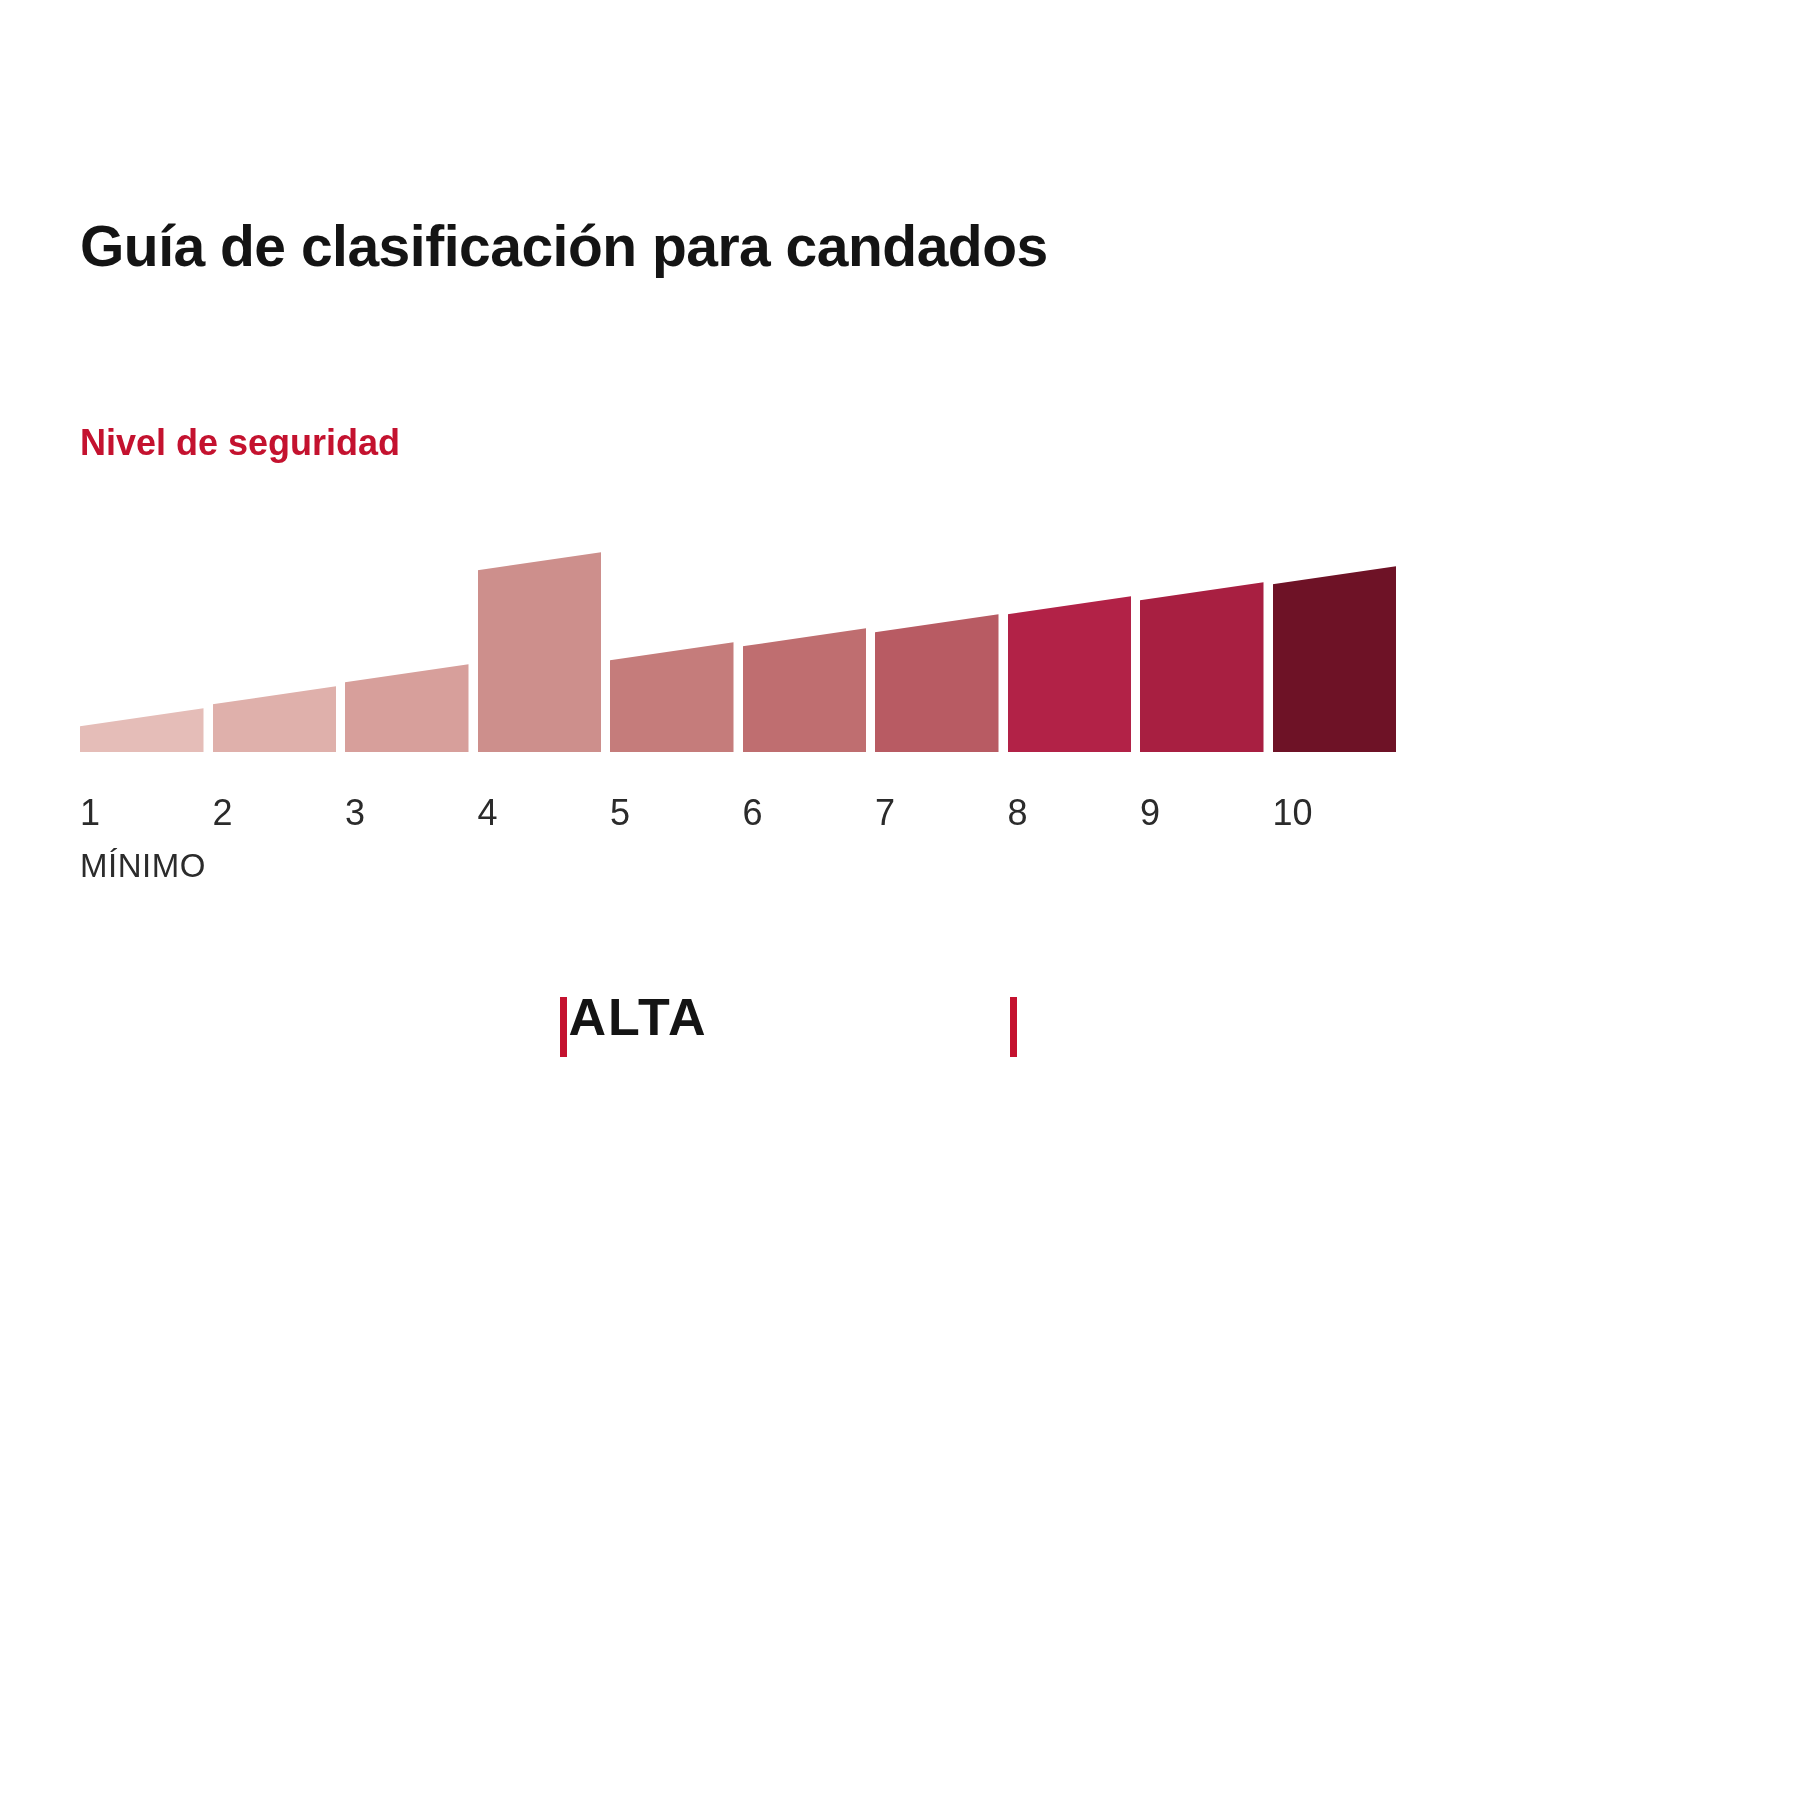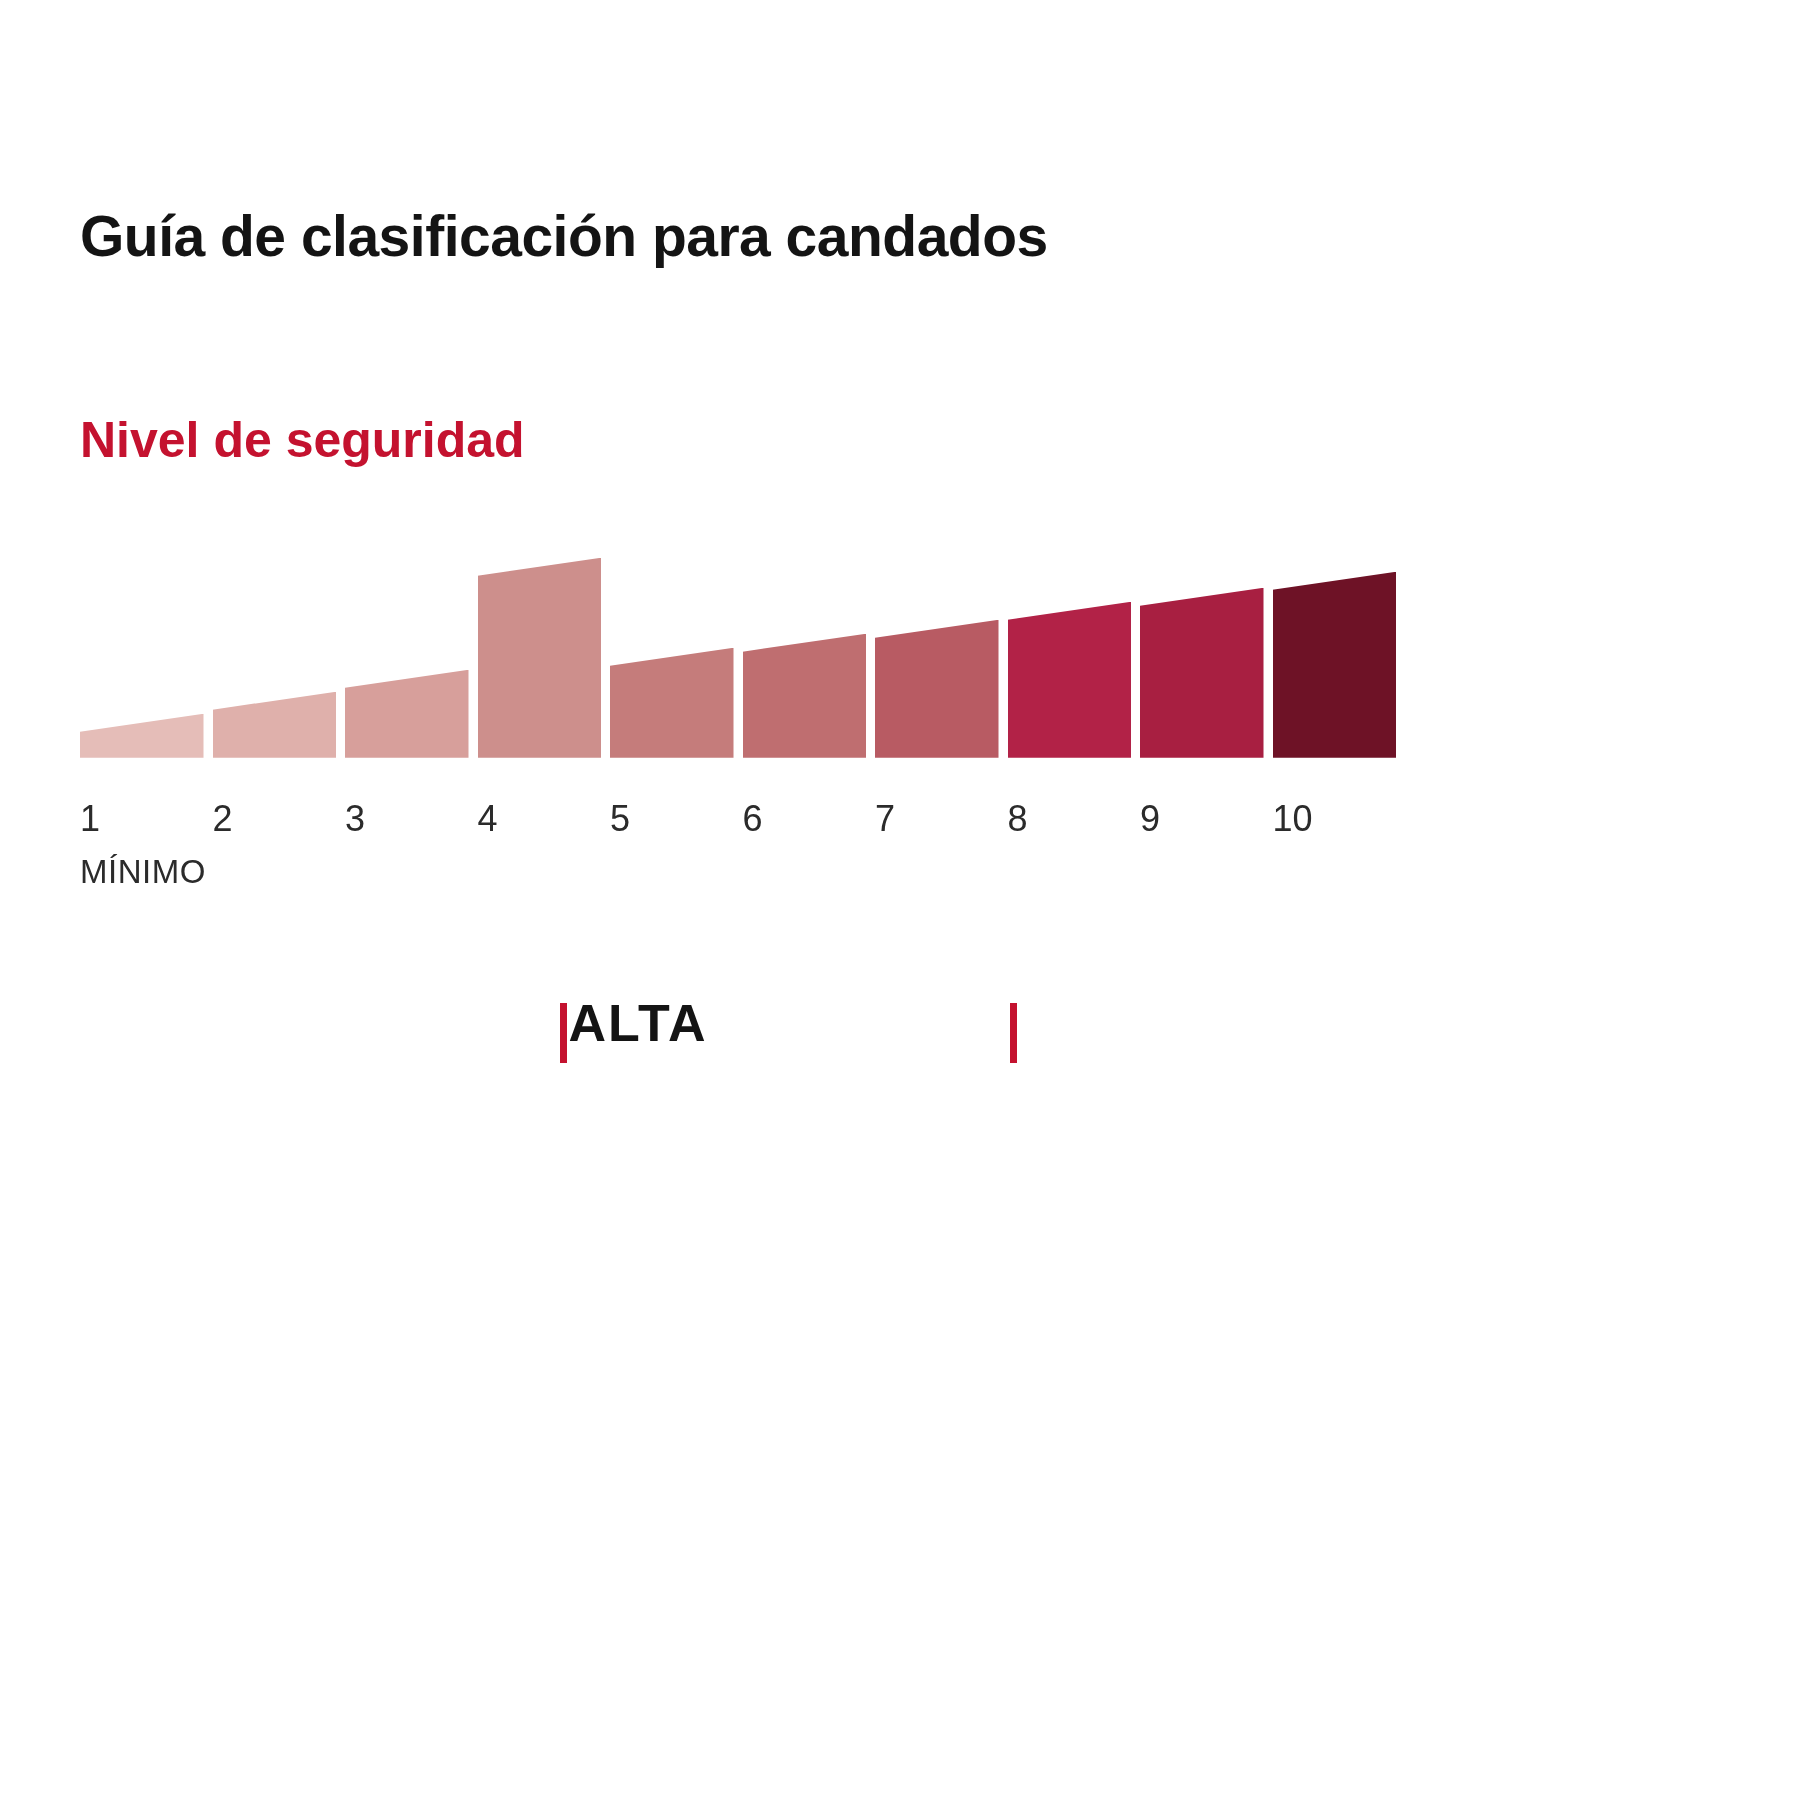--- a/index.html
+++ b/index.html
@@ -12,35 +12,35 @@
     background: #ffffff;
     font-family: "Liberation Sans", sans-serif;
     color: #1c1c1c;
     overflow: hidden;
   }
   .page {
     position: relative;
     width: 1476px;
     height: 1800px;
     box-sizing: border-box;
-    padding: 0 80px;
+    padding: 10px 80px;
   }
 
   .title {
     font-size: 57px;
     font-weight: bold;
     letter-spacing: -0.5px;
     color: #141414;
     margin: 0;
     padding-top: 205px;
     line-height: 1.1;
   }
 
   .subtitle {
-    font-size: 50px;
+    font-size: 36px;
     font-weight: bold;
     color: #c4122f;
     margin: 0;
     padding-top: 145px;
     line-height: 1.1;
   }
 
   .intro {
     font-size: 45px;
     font-weight: 400;

